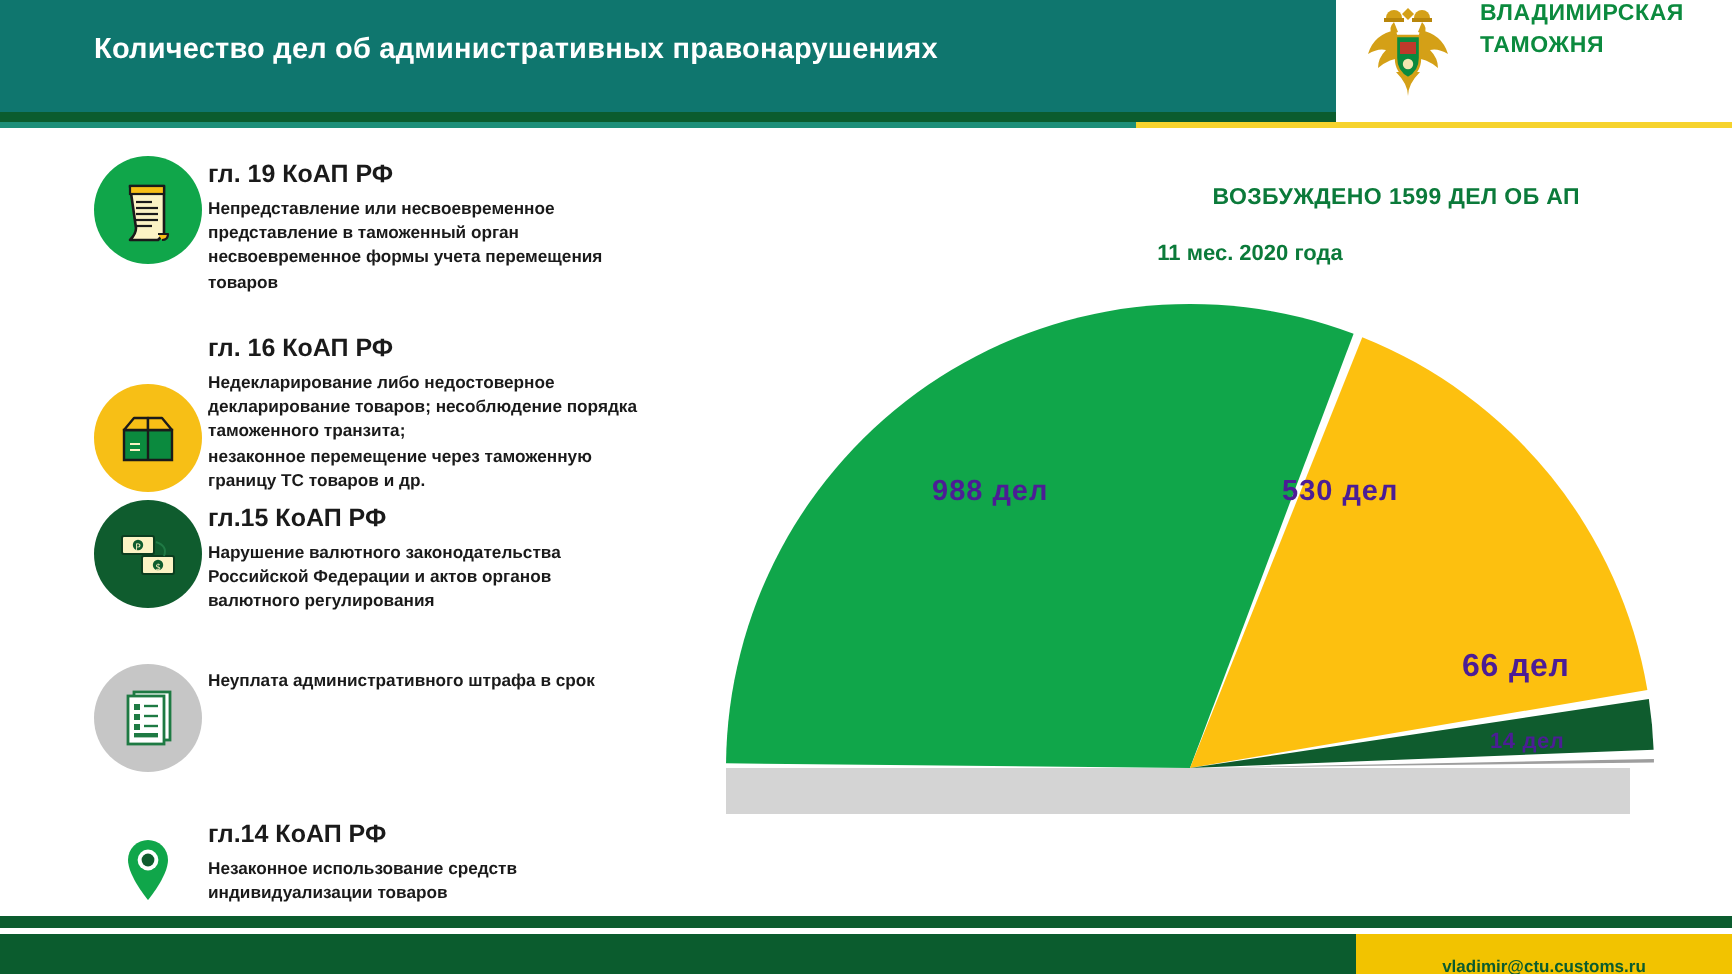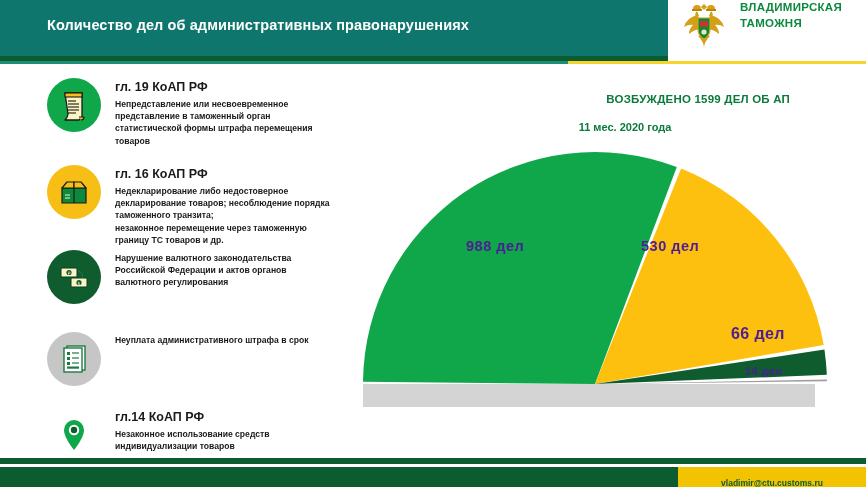--- a/index.html
+++ b/index.html
@@ -47,21 +47,21 @@
   .ico-circle{
     width:54px;height:54px;border-radius:50%;
     display:flex;align-items:center;justify-content:center;
     flex:0 0 auto;
   }
   .ico-plain{
     width:54px;height:54px;
     display:flex;align-items:center;justify-content:center;
     flex:0 0 auto;
   }
-  .item-text{margin-left:14px;padding-top:2px;}
+  .item-text{margin-left:3px;padding-top:2px;}
   .item-title{
     font-size:12.5px;font-weight:bold;color:#1a1a1a;
     margin-bottom:4px;white-space:nowrap;
   }
   .item-desc{
     font-size:8.6px;font-weight:bold;color:#1a1a1a;
     line-height:1.42;max-width:215px;
   }
 
   
@@ -156,25 +156,25 @@
           <line x1="9" y1="12" x2="17" y2="12"></line>
           <line x1="9" y1="15" x2="20" y2="15"></line>
           <line x1="9" y1="18" x2="20" y2="18"></line>
           <line x1="9" y1="21" x2="20" y2="21"></line>
           <line x1="9" y1="24" x2="17" y2="24"></line>
         </g>
       </svg>
     </div>
     <div class="item-text">
       <div class="item-title">гл. 19 КоАП РФ</div>
-      <div class="item-desc">Непредставление или несвоевременное представление в таможенный орган статистической формы штрафа перемещения товаров</div>
-    </div>
-  </div>
-
-  <div class="list-item" style="left:47px;top:95px;">
+      <div class="item-desc">Непредставление или несвоевременное представление в таможенный орган несвоевременное формы учета перемещения товаров</div>
+    </div>
+  </div>
+
+  <div class="list-item" style="left:47px;top:95px;align-items:flex-end;">
     <div class="ico-circle" style="background:#f7bf16;">
       <svg width="32" height="28" viewBox="0 0 32 28">
         <path d="M4 10 h24 v15 H4 z" fill="#0b8a3e" stroke="#1a1a1a" stroke-width="1.2"></path>
         <path d="M4 10 l5 -6 h7 v6 z" fill="#f7bf16" stroke="#1a1a1a" stroke-width="1.2" stroke-linejoin="round"></path>
         <path d="M28 10 l-5 -6 h-7 v6 z" fill="#f7bf16" stroke="#1a1a1a" stroke-width="1.2" stroke-linejoin="round"></path>
         <line x1="16" y1="10" x2="16" y2="25" stroke="#1a1a1a" stroke-width="1.2"></line>
         <g stroke="#fbf3c4" stroke-width="1">
           <line x1="7" y1="17" x2="12" y2="17"></line>
           <line x1="7" y1="20" x2="12" y2="20"></line>
         </g>
@@ -193,20 +193,21 @@
         <rect x="3" y="5" width="16" height="9" rx="1" fill="#fbf3c4" stroke="#0b3d1f" stroke-width="1"></rect>
         <circle cx="11" cy="9.5" r="2.6" fill="#0f5c2e"></circle>
         <text x="11" y="12" font-size="4.5" fill="#fbf3c4" text-anchor="middle" font-family="DejaVu Sans, sans-serif">P</text>
         <rect x="13" y="15" width="16" height="9" rx="1" fill="#fbf3c4" stroke="#0b3d1f" stroke-width="1"></rect>
         <circle cx="21" cy="19.5" r="2.6" fill="#0f5c2e"></circle>
         <text x="21" y="22" font-size="4.5" fill="#fbf3c4" text-anchor="middle" font-family="DejaVu Sans, sans-serif">$</text>
         <path d="M20 8 q6 2 4 7" fill="none" stroke="#1f7a45" stroke-width="1"></path>
       </svg>
     </div>
     <div class="item-text">
+      <div class="item-title">гл.15 КоАП РФ</div>
       <div class="item-desc">Нарушение валютного законодательства Российской Федерации и актов органов валютного регулирования</div>
     </div>
   </div>
 
   <div class="list-item" style="left:47px;top:262px;">
     <div class="ico-circle" style="background:#c6c6c6;">
       <svg width="30" height="32" viewBox="0 0 30 32">
         <rect x="8" y="3" width="18" height="24" fill="#ffffff" stroke="#1e7a43" stroke-width="1.4"></rect>
         <rect x="5" y="5" width="18" height="24" fill="#ffffff" stroke="#1e7a43" stroke-width="1.4"></rect>
         <g fill="#1e7a43">

